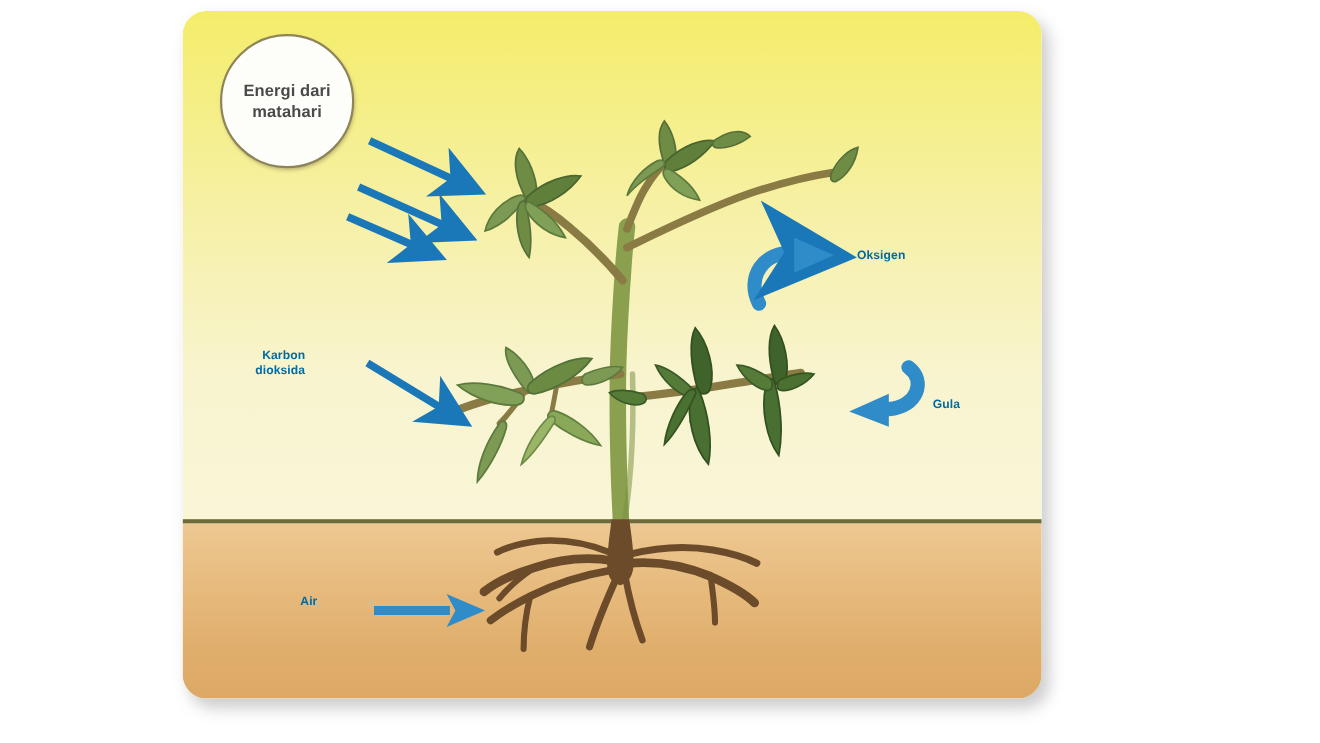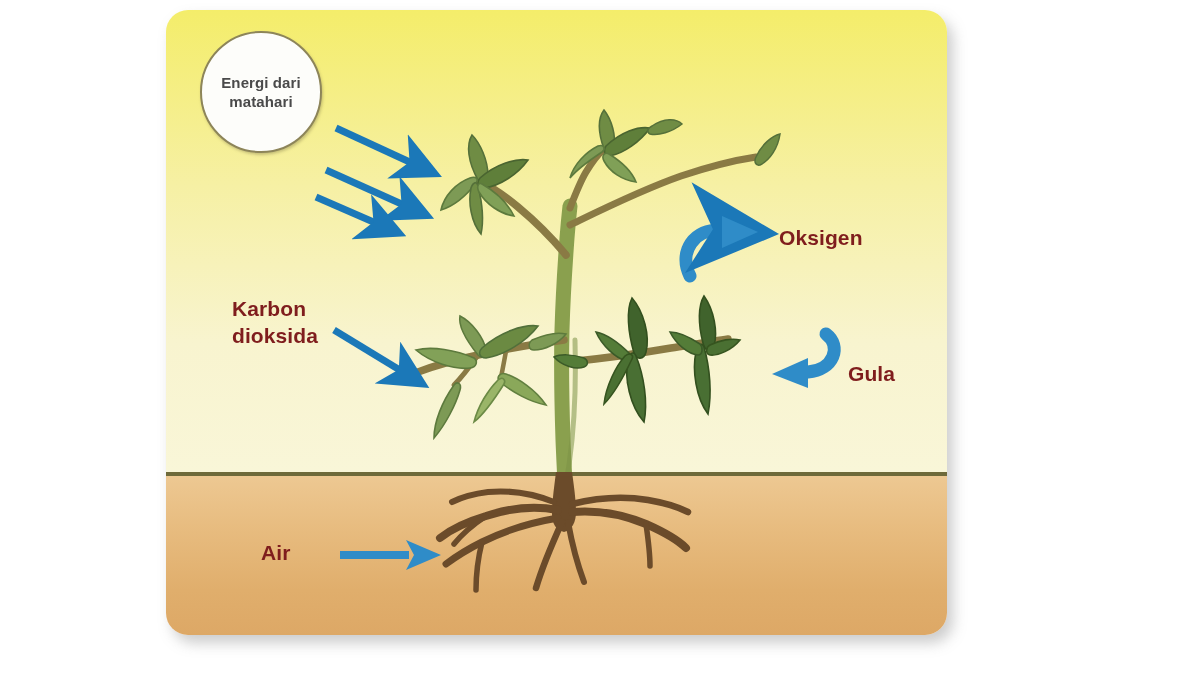--- a/index.html
+++ b/index.html
@@ -44,28 +44,28 @@
     box-shadow:1px 2px 3px rgba(110,100,60,0.35);
     display:flex;align-items:center;justify-content:center;
     text-align:center;
   }
   .sun-bubble span{
     font-size:15px;font-weight:bold;color:#4a4a4a;line-height:1.28;
     letter-spacing:0.1px;
   }
   .lbl{
     position:absolute;
-    font-size:21px;font-weight:bold;color:#7f1d1d;
+    font-size:11px;font-weight:bold;color:#0369a1;
     line-height:1.28;letter-spacing:0.1px;
     white-space:pre-line;
   }
-  .lbl-karbon{left:66px;top:286px;text-align:left;}
+  .lbl-karbon{left:66px;top:306px;text-align:right;}
   .lbl-oksigen{left:613px;top:215px;}
   .lbl-gula{left:682px;top:351px;}
-  .lbl-air{left:95px;top:530px;}
+  .lbl-air{left:107px;top:530px;}
 </style>
 </head>
 <body>
 
 <div id="stage">
 
   <div class="panel">
 
     <div class="sky"></div>
     <div class="ground-line"></div>

